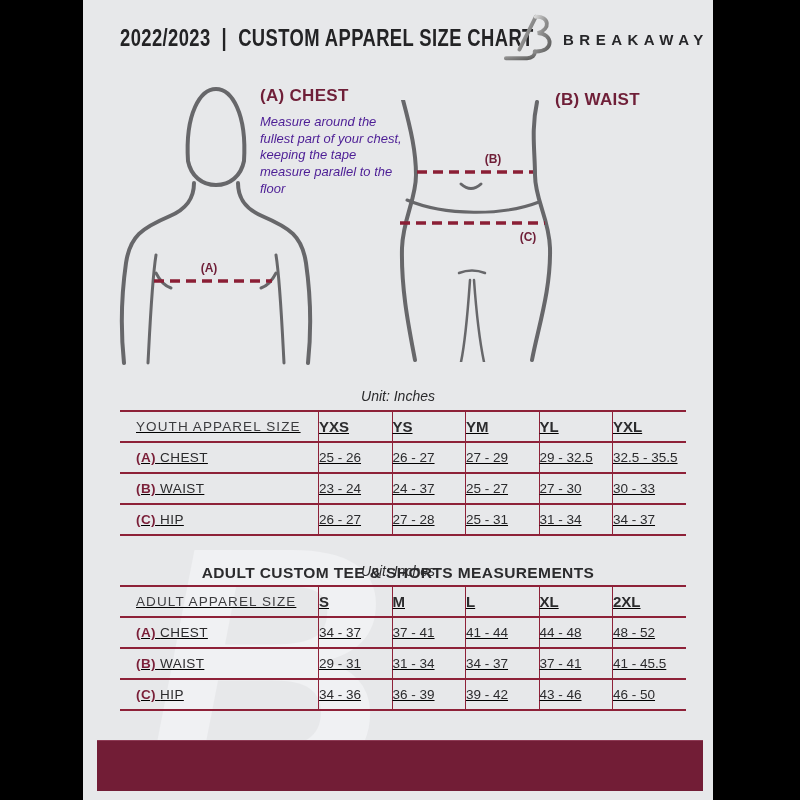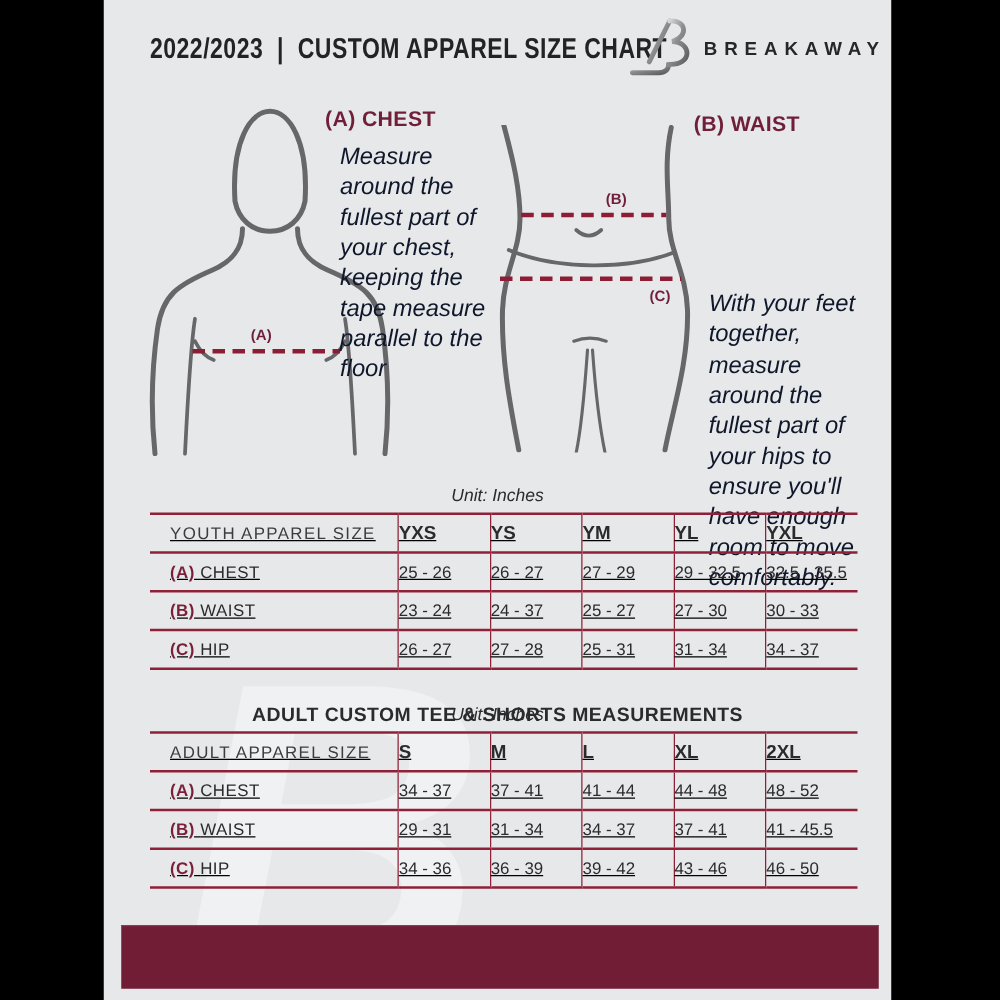--- a/index.html
+++ b/index.html
@@ -18,21 +18,21 @@
   .fig{position:absolute;z-index:1;}
   .fig-torso{left:25px;top:73px;}
   .fig-lower{left:312px;top:100px;}
 
   
   .note{position:absolute;z-index:2;}
   .note-a{left:177px;top:86px;width:150px;}
   .note-b{left:472px;top:90px;width:154px;}
   .note-c{left:472px;top:224px;width:154px;}
   .note h3{margin:0;font-size:17px;font-weight:bold;color:#6f1f38;letter-spacing:.3px;}
-  .note p{margin:8px 12px 0;font-size:19px;font-style:italic;color:#0f172a;line-height:1.28;white-space:pre-line;}
+  .note p{margin:8px 0 0;font-size:13px;font-style:italic;color:#4c1d95;line-height:1.28;white-space:pre-line;}
 
   
   .sec-title{position:absolute;left:0;width:100%;text-align:center;font-size:15.5px;font-weight:bold;
              color:#2b2b2d;letter-spacing:.4px;z-index:2;}
   .sec-unit{position:absolute;left:0;width:100%;text-align:center;font-size:14px;font-style:italic;
             color:#2b2b2d;z-index:2;}
   .youth-title{top:368px;} .youth-unit{top:388px;}
   .adult-title{top:564px;} .adult-unit{top:563px;}
 
   
@@ -109,22 +109,20 @@
     </svg>
 
     <div class="note note-a">
       <h3>(A) CHEST</h3>
       <p>Measure around the fullest part of your chest, keeping the tape measure parallel to the floor</p>
     </div>
     <div class="note note-b">
       <h3>(B) WAIST</h3>
     </div>
     <div class="note note-c">
-      <p>With your feet together, measure around the fullest part of your hips to ensure you'll
-have enough room to move comfortably.</p>
     </div>
 
     <div class="sec-unit youth-unit">Unit: Inches</div>
     <table class="size-table youth-pos">
       <thead>
         <tr>
           <th>YOUTH APPAREL SIZE</th>
           <th>YXS</th>
           <th>YS</th>
           <th>YM</th>

